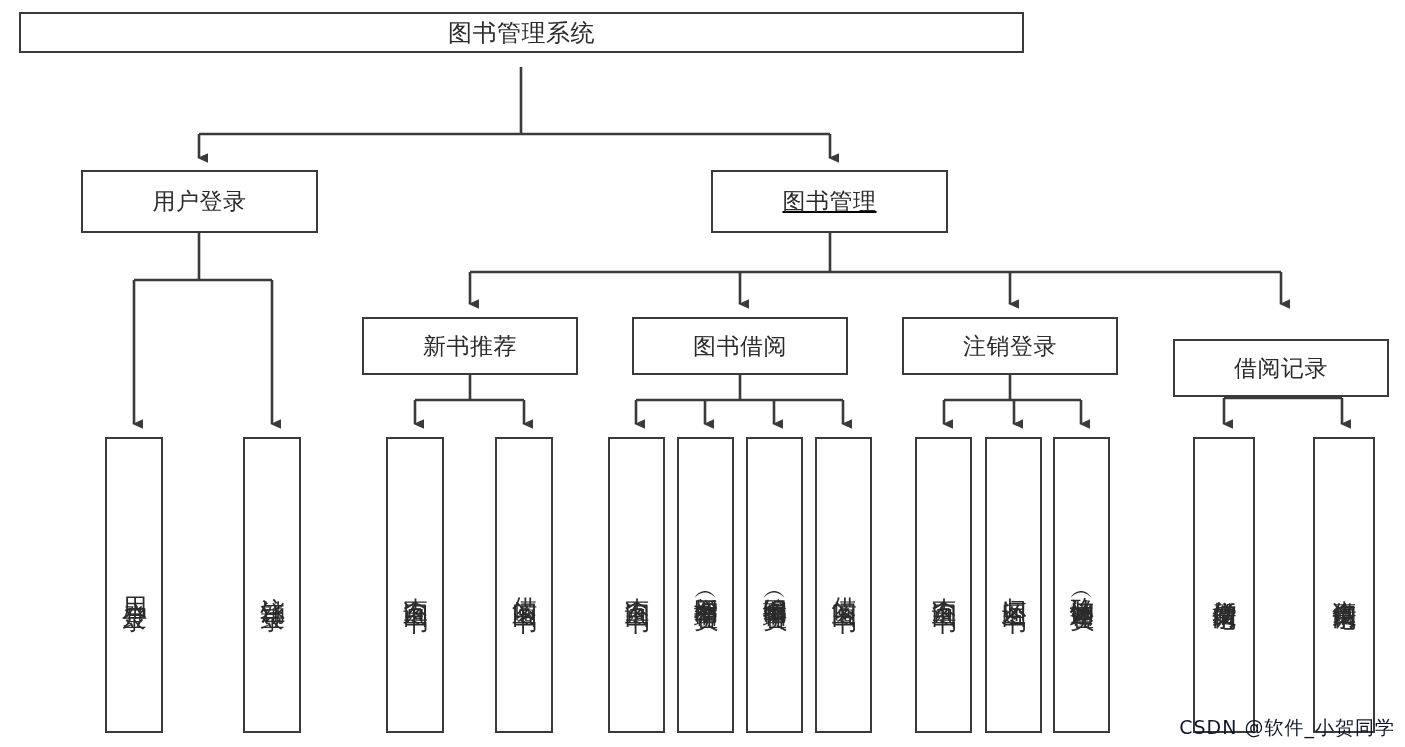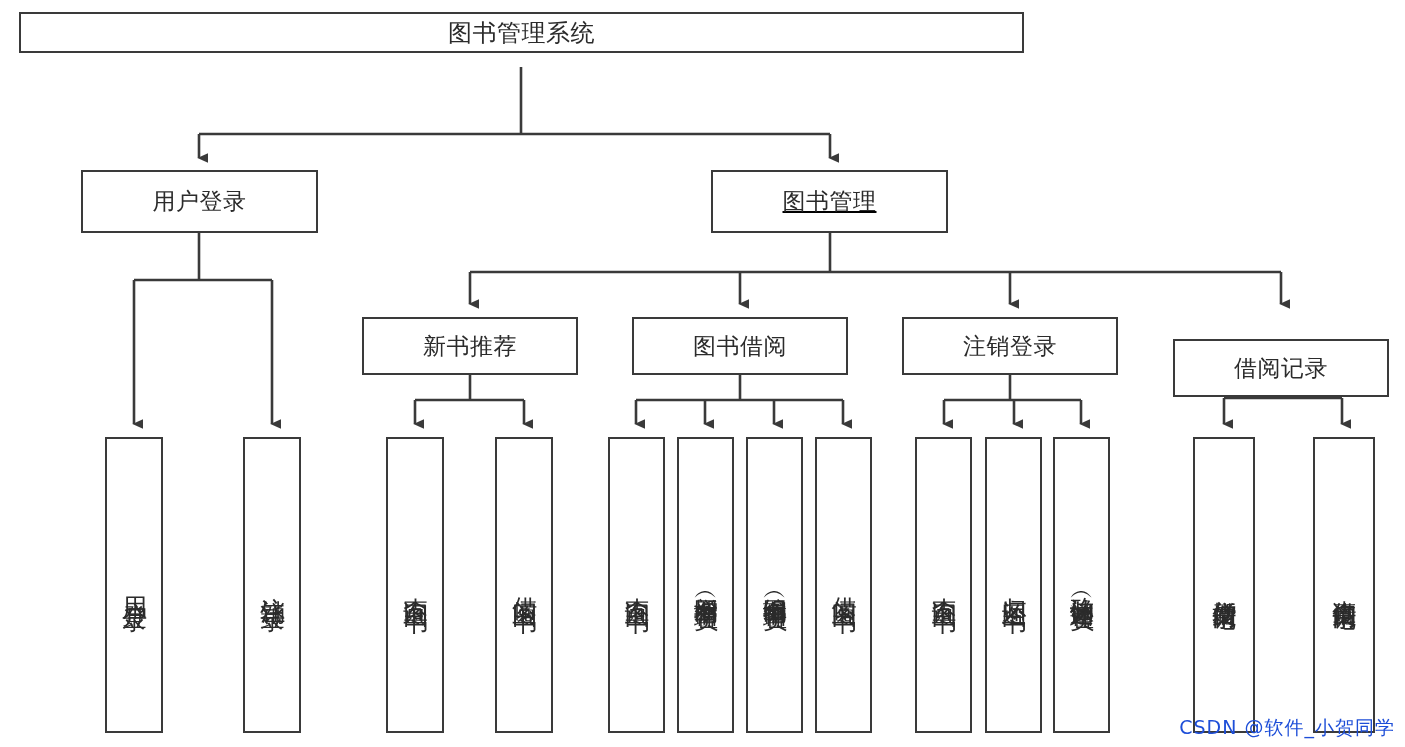--- a/index.html
+++ b/index.html
@@ -54,21 +54,21 @@
     white-space:nowrap;
     max-height:100%;
   }
   .leaf.tight .vlbl{letter-spacing:1.5px;line-height:1.12;font-size:24px;}
 
   
   #watermark{
     position:absolute;
     right:10px;bottom:6px;
     font-size:19px;
-    color:#1d4ed8;
+    color:#0f172a;
     letter-spacing:1px;
     z-index:6;
     white-space:nowrap;
   }
 </style>
 </head>
 <body>
 
 <div id="stage">
 

